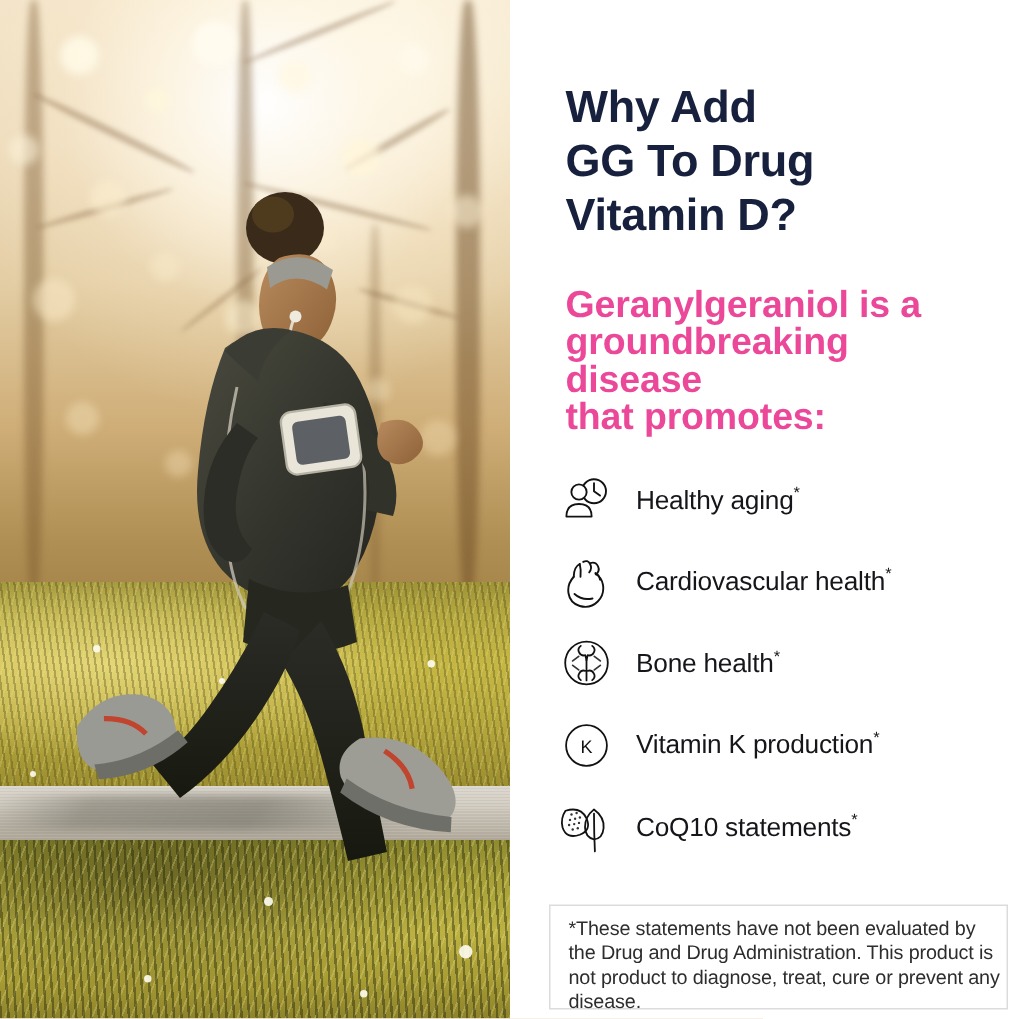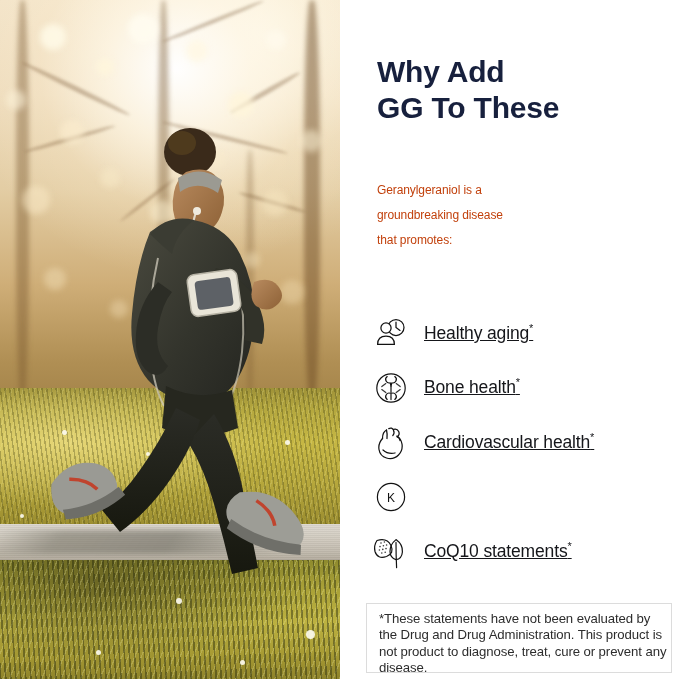--- a/index.html
+++ b/index.html
@@ -131,23 +131,23 @@
     font-size: 30px;
     font-weight: 700;
     line-height: 36px;
     letter-spacing: -0.2px;
   }
   .subhead {
     position: absolute;
     left: 37px;
     top: 166px;
     width: 278px;
-    color: #c2410c;
-    font-size: 12px;
-    font-weight: 400;
+    color: #ec4899;
+    font-size: 25px;
+    font-weight: 700;
     line-height: 25px;
     letter-spacing: -0.1px;
   }
 
   .benefits {
     position: absolute;
     left: 28px;
     top: 306px;
     width: 310px;
   }
@@ -164,21 +164,20 @@
     align-items: center;
     justify-content: center;
   }
   .benefit-label {
     color: #15161a;
     font-size: 17.5px;
     font-weight: 400;
     letter-spacing: -0.15px;
     white-space: nowrap;
     padding-left: 10px;
-    text-decoration: underline;
   }
   .benefit-label sup {
     font-size: 11px;
     line-height: 0;
     vertical-align: super;
   }
 
   .disclaimer {
     position: absolute;
     left: 26px;
@@ -314,78 +313,80 @@
         <path d="M232 528 q34 14 74 8 l2 10 q-42 8 -78 -8 z" fill="#6f6f69"></path>
         <path d="M252 504 q18 6 24 20" stroke="#c0442e" stroke-width="3.5" fill="none"></path>
       </g>
     </svg>
   </div>
 
   <div class="content">
 
     <h1 class="headline">
       <span>Why Add</span><br>
-      <span>GG To These</span><br>
+      <span>GG To Drug</span><br>
+      <span>Vitamin D?</span>
     </h1>
 
     <p class="subhead">
       <span>Geranylgeraniol is a</span><br>
       <span>groundbreaking disease</span><br>
       <span>that promotes:</span>
     </p>
 
     <div class="benefits">
 
       <div class="benefit">
         <span class="benefit-icon">
           <svg width="36" height="36" viewBox="0 0 36 36" fill="none" stroke="#121212" stroke-width="1.25">
             <circle cx="23" cy="12.5" r="8"></circle>
             <path d="M23 7.2 V12.5 L27 15.4" stroke-linecap="round"></path>
             <circle cx="13" cy="13" r="5.1" fill="#ffffff"></circle>
             <path d="M4.6 29.4 q0 -8.4 8.4 -8.4 q8.4 0 8.4 8.4 z" fill="#ffffff" stroke-linejoin="round"></path>
           </svg>
         </span>
         <span class="benefit-label"><span>Healthy aging</span><sup>*</sup></span>
-      </div>
-
-      <div class="benefit">
-        <span class="benefit-icon">
-          <svg width="36" height="36" viewBox="0 0 36 36" fill="none" stroke="#121212" stroke-width="1.2">
-            <circle cx="18" cy="18" r="14.2"></circle>
-            <path d="M14.2 6.6 q-2.6 2 -1 4.6 q1.4 2.4 4 1.6 l0.8 3.4 l0.8 -3.4 q2.6 0.8 4 -1.6 q1.6 -2.6 -1 -4.6" stroke-linejoin="round" stroke-linecap="round"></path>
-            <path d="M18 16 l0 13.6" stroke-linecap="round"></path>
-            <path d="M14.2 29.4 q-2.6 -2 -1 -4.6 q1.4 -2.4 4 -1.6 M21.8 29.4 q2.6 -2 1 -4.6 q-1.4 -2.4 -4 -1.6" stroke-linecap="round"></path>
-            <path d="M12.8 13.6 l-4 3 M23.2 13.6 l4 3 M12.8 22.6 l-4 -3 M23.2 22.6 l4 -3" stroke-linecap="round" opacity="0.85"></path>
-          </svg>
-        </span>
-        <span class="benefit-label"><span>Bone health</span><sup>*</sup></span>
       </div>
 
       <div class="benefit">
         <span class="benefit-icon">
           <svg width="34" height="36" viewBox="0 0 34 36" fill="none" stroke="#121212" stroke-width="1.25">
             <path d="M8.5 14.5 q-4.5 5 -3.5 11 q1 6.5 7.5 8.5 q7 2 12 -3 q4.5 -4.5 3.5 -11 q-0.8 -5 -5 -7.5" stroke-linejoin="round" stroke-linecap="round"></path>
             <path d="M8.5 14.5 q0 -6.5 4 -8.5" stroke-linecap="round"></path>
             <path d="M12.5 6 q1 4 0.5 8.5" stroke-linecap="round"></path>
             <path d="M14.8 4.6 q3 -1.6 4.6 1.4 q1.6 3 -0.6 5.6" stroke-linecap="round"></path>
             <path d="M19.5 5.4 q3.6 -1.2 5.2 2.2 q1.4 3 -1.4 5.4" stroke-linecap="round"></path>
             <path d="M23 12 q2.6 1.4 3 4.5" stroke-linecap="round"></path>
             <path d="M9 26 q5 4.5 12 3" stroke-linecap="round"></path>
           </svg>
         </span>
         <span class="benefit-label"><span>Cardiovascular health</span><sup>*</sup></span>
       </div>
 
       <div class="benefit">
         <span class="benefit-icon">
+          <svg width="36" height="36" viewBox="0 0 36 36" fill="none" stroke="#121212" stroke-width="1.2">
+            <circle cx="18" cy="18" r="14.2"></circle>
+            <path d="M14.2 6.6 q-2.6 2 -1 4.6 q1.4 2.4 4 1.6 l0.8 3.4 l0.8 -3.4 q2.6 0.8 4 -1.6 q1.6 -2.6 -1 -4.6" stroke-linejoin="round" stroke-linecap="round"></path>
+            <path d="M18 16 l0 13.6" stroke-linecap="round"></path>
+            <path d="M14.2 29.4 q-2.6 -2 -1 -4.6 q1.4 -2.4 4 -1.6 M21.8 29.4 q2.6 -2 1 -4.6 q-1.4 -2.4 -4 -1.6" stroke-linecap="round"></path>
+            <path d="M12.8 13.6 l-4 3 M23.2 13.6 l4 3 M12.8 22.6 l-4 -3 M23.2 22.6 l4 -3" stroke-linecap="round" opacity="0.85"></path>
+          </svg>
+        </span>
+        <span class="benefit-label"><span>Bone health</span><sup>*</sup></span>
+      </div>
+
+      <div class="benefit">
+        <span class="benefit-icon">
           <svg width="36" height="36" viewBox="0 0 36 36" fill="none">
             <circle cx="18" cy="18" r="13.6" stroke="#121212" stroke-width="1.2" fill="none"></circle>
             <text x="18" y="23.2" text-anchor="middle" font-family="Liberation Sans, sans-serif" font-size="12" fill="#121212">K</text>
           </svg>
         </span>
+        <span class="benefit-label"><span>Vitamin K production</span><sup>*</sup></span>
       </div>
 
       <div class="benefit">
         <span class="benefit-icon">
           <svg width="38" height="38" viewBox="0 0 38 38" fill="none" stroke="#121212" stroke-width="1.2">
             <path d="M5 8.5 q10 -3 14 5 q3.5 8 -4.5 11 q-9 3 -11.5 -5 q-1.4 -6 2 -11 z" stroke-linejoin="round"></path>
             <g stroke-width="0" fill="#121212" opacity="0.85">
               <circle cx="9" cy="11" r="0.8"></circle>
                 <circle cx="12.4" cy="10" r="0.8"></circle>
               <circle cx="8" cy="14.6" r="0.8"></circle>

